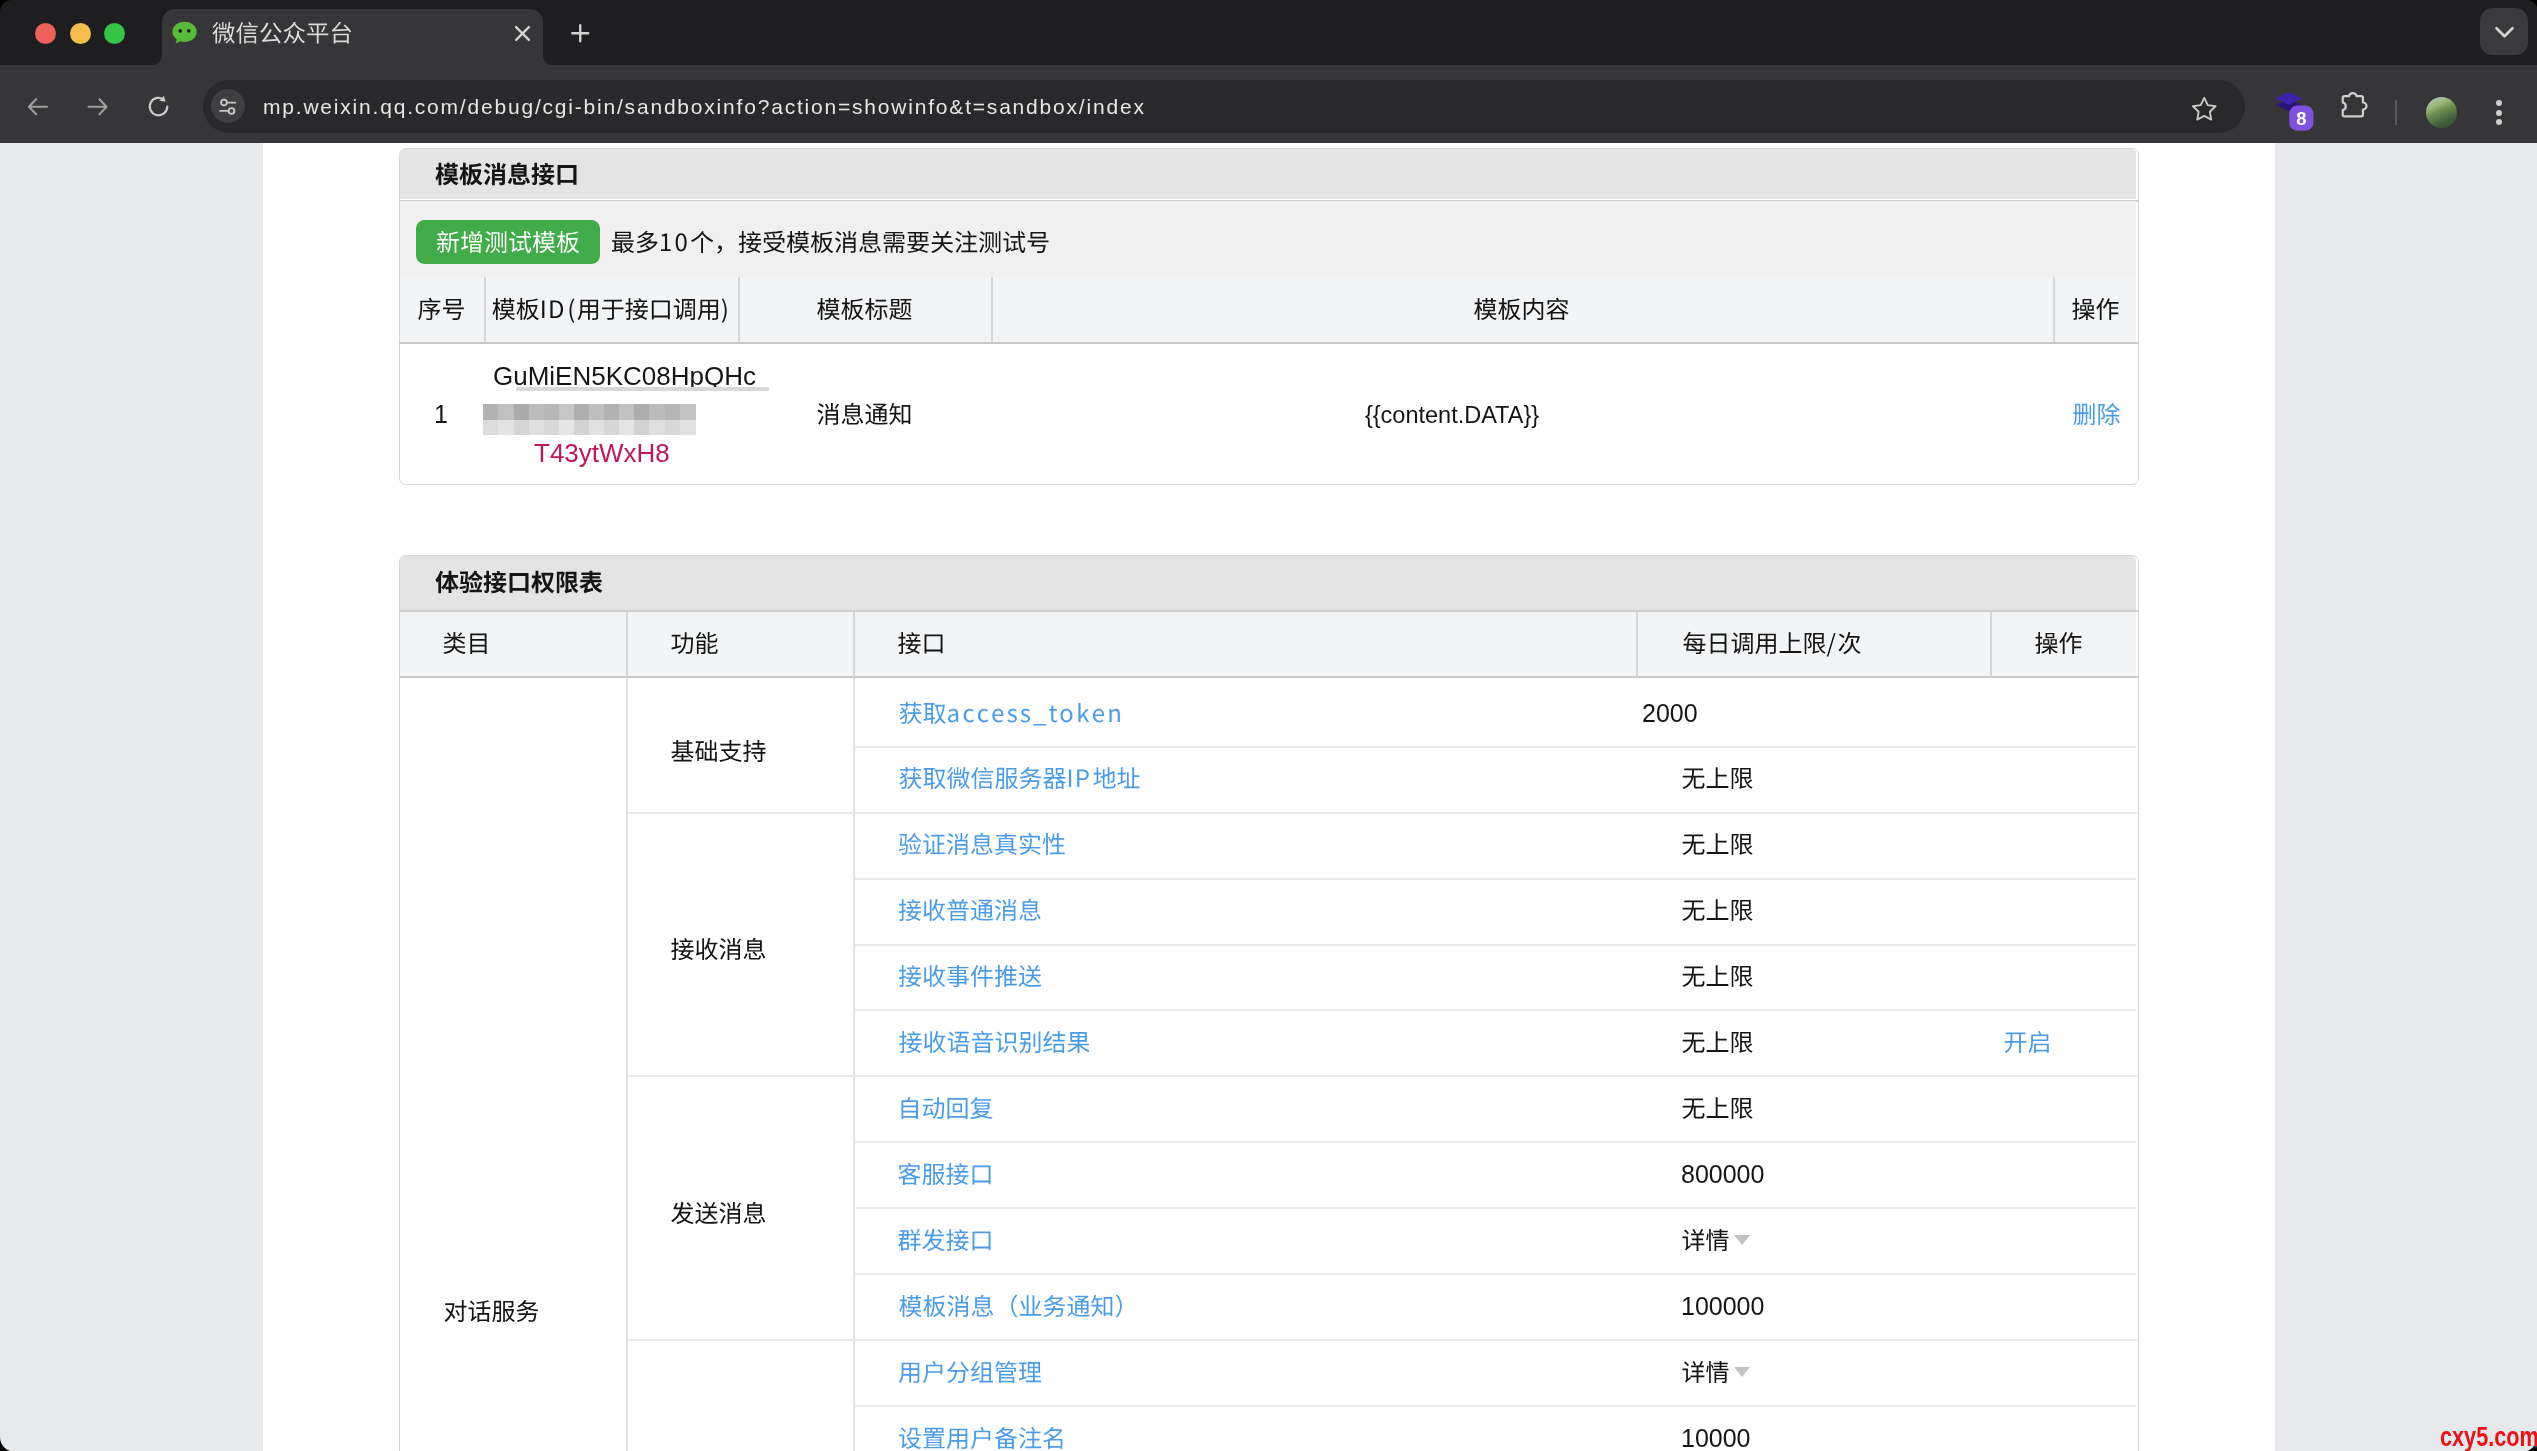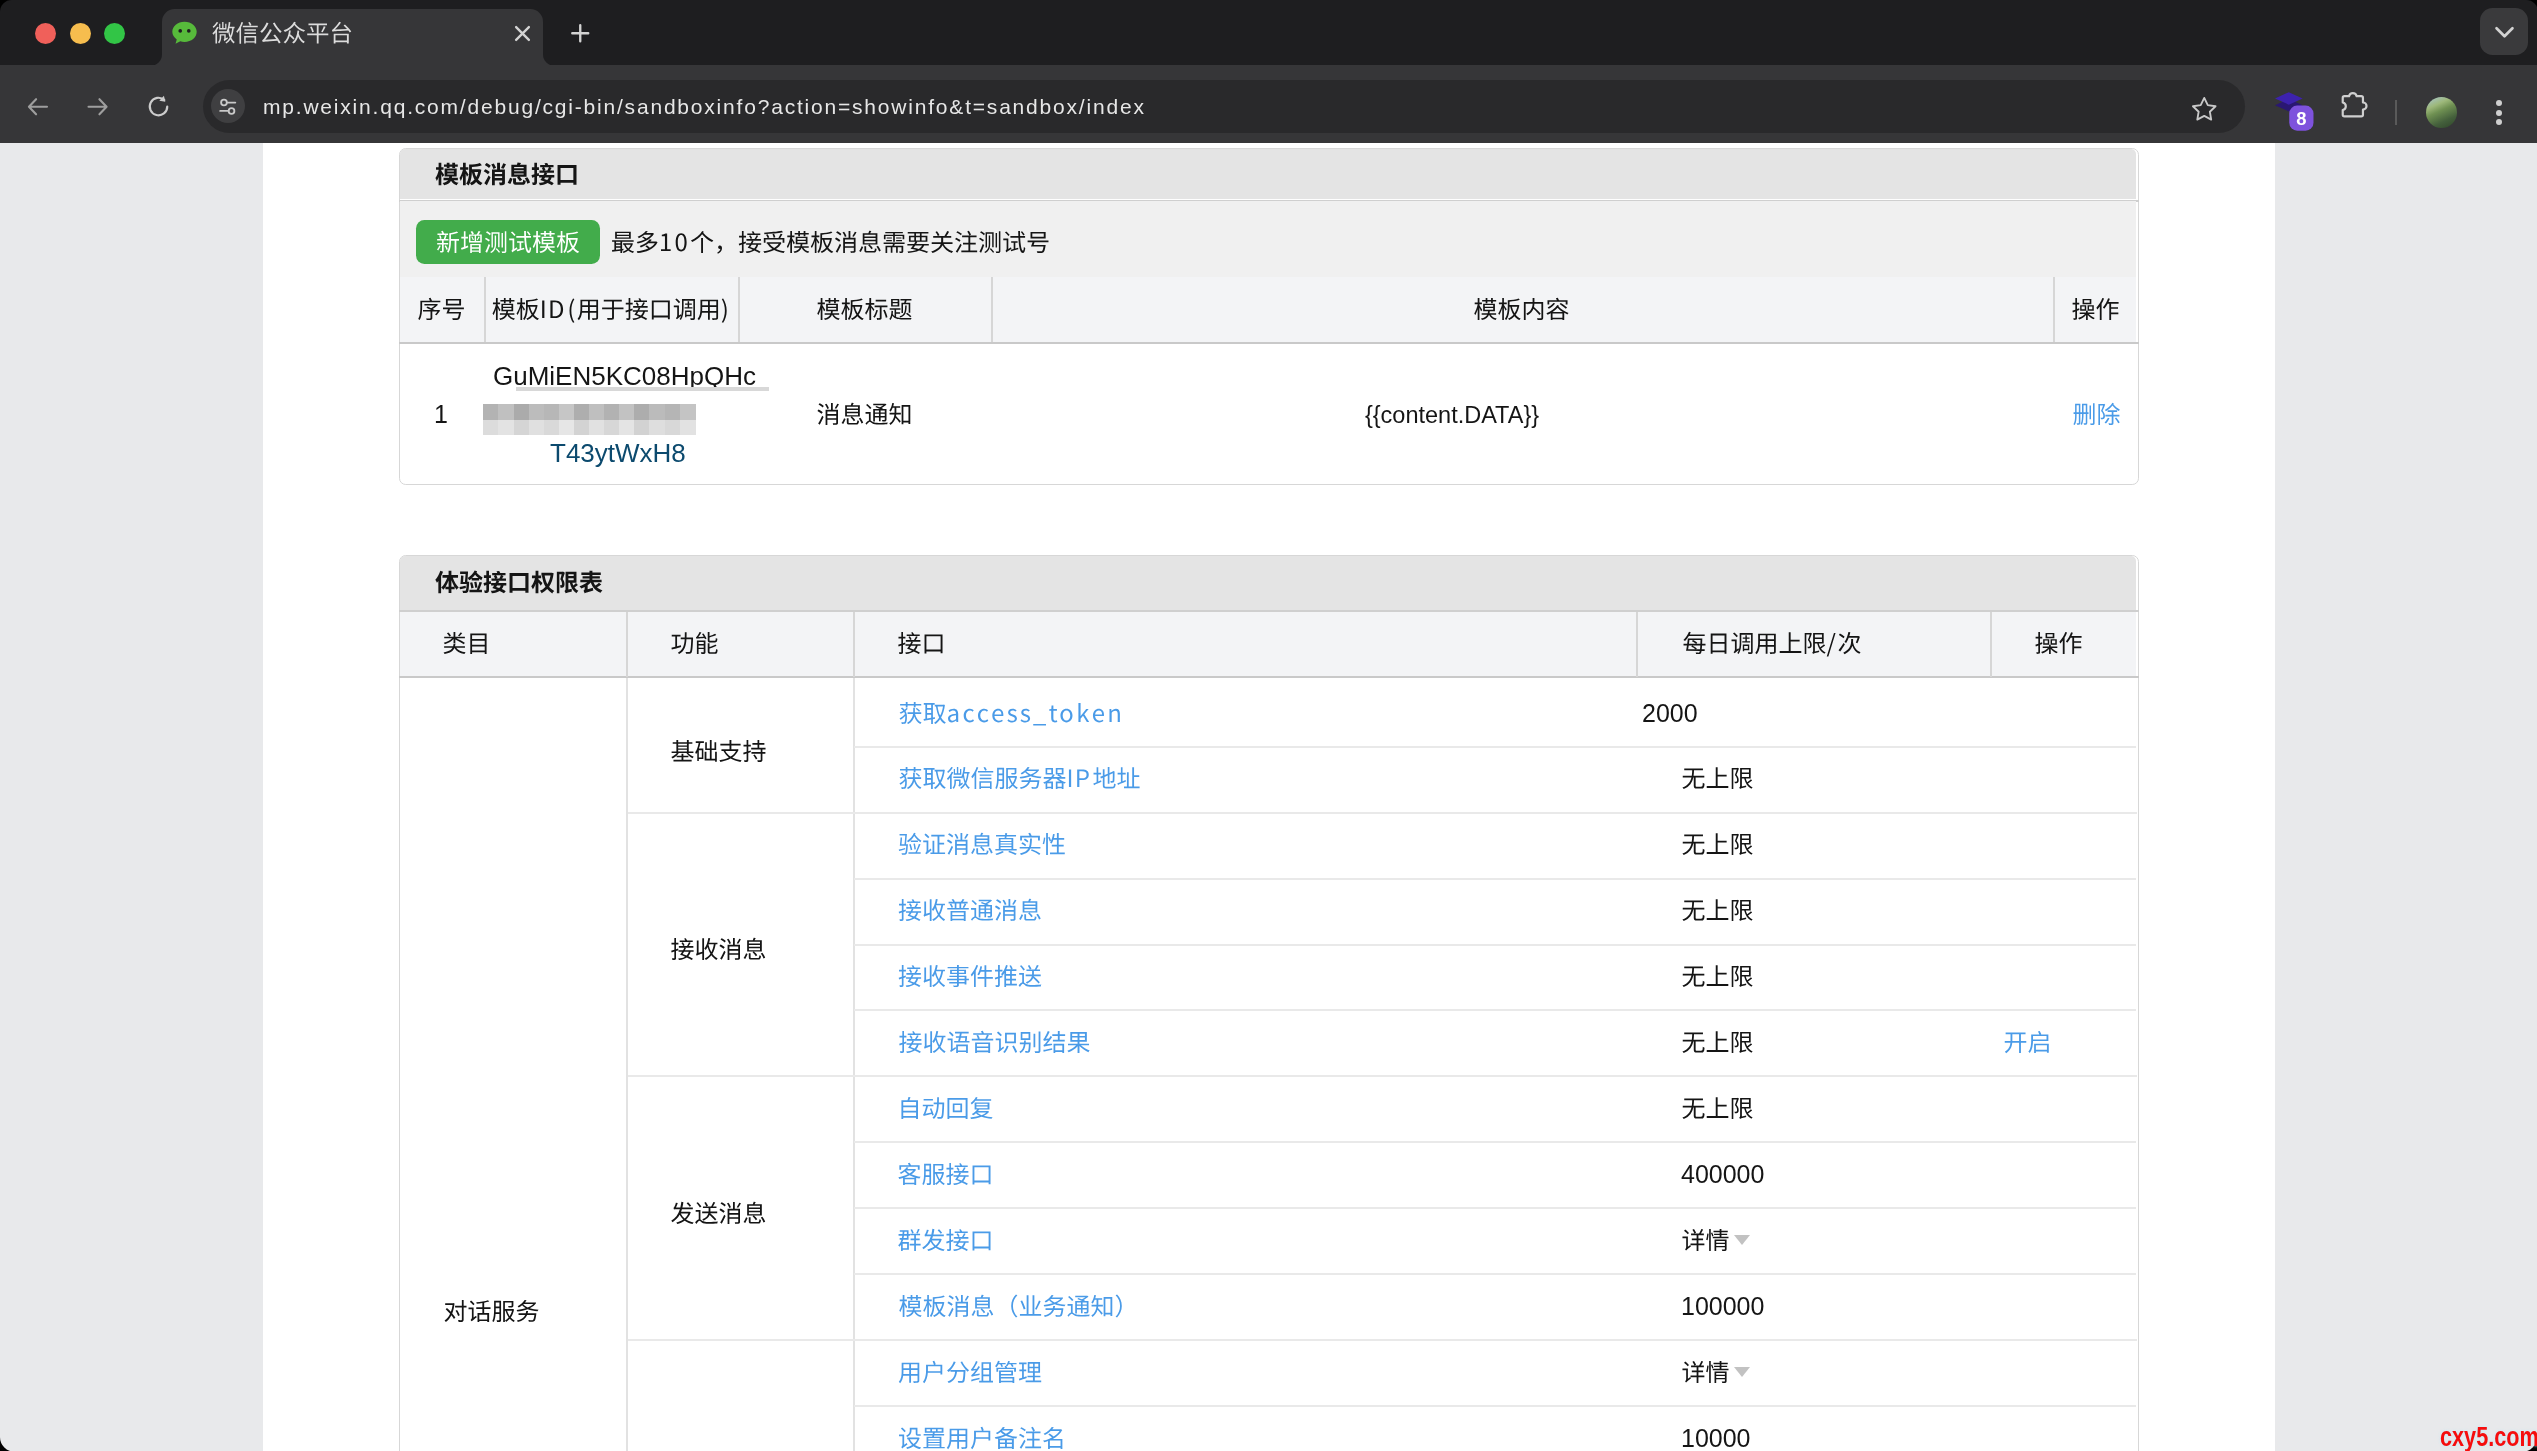--- a/index.html
+++ b/index.html
@@ -144,21 +144,21 @@
 <div style="position:absolute;left:619px;top:404px;width:15.5px;height:16px;background:#c2c2c2;"></div>
 <div style="position:absolute;left:619px;top:420px;width:15.5px;height:15px;background:#e4e4e4;"></div>
 <div style="position:absolute;left:634px;top:404px;width:15.5px;height:16px;background:#adadad;"></div>
 <div style="position:absolute;left:634px;top:420px;width:15.5px;height:15px;background:#d2d2d2;"></div>
 <div style="position:absolute;left:649px;top:404px;width:15.5px;height:16px;background:#bbbbbb;"></div>
 <div style="position:absolute;left:649px;top:420px;width:15.5px;height:15px;background:#dedede;"></div>
 <div style="position:absolute;left:665px;top:404px;width:15.5px;height:16px;background:#b5b5b5;"></div>
 <div style="position:absolute;left:665px;top:420px;width:15.5px;height:15px;background:#d8d8d8;"></div>
 <div style="position:absolute;left:680px;top:404px;width:15.5px;height:16px;background:#c4c4c4;"></div>
 <div style="position:absolute;left:680px;top:420px;width:15.5px;height:15px;background:#e2e2e2;"></div>
-<div style="position:absolute;left:550px;top:440px;font:26px 'Liberation Sans',sans-serif;color:#0c4a6e;line-height:26px;white-space:pre;letter-spacing:0">T43ytWxH8</div>
+<div style="position:absolute;left:534px;top:440px;font:26px 'Liberation Sans',sans-serif;color:#be185d;line-height:26px;white-space:pre;letter-spacing:0">T43ytWxH8</div>
 <svg style="position:absolute;left:816px;top:402px;overflow:visible" width="97" height="24" aria-label="" viewBox="0 0 116 29">
     <g transform="translate(0,25.52) scale(0.02900,-0.02900)">
       <path fill="#151515" d="M863 812C838 753 792 673 757 622L821 595C857 644 900 717 935 784ZM351 778C394 720 436 641 452 590L519 623C503 674 457 750 414 807ZM85 778C147 745 222 693 258 656L304 714C267 750 191 799 130 829ZM38 510C101 478 178 426 216 390L260 449C222 485 144 533 81 563ZM69 -21 134 -70C187 25 249 151 295 258L239 303C188 189 118 56 69 -21ZM453 312H822V203H453ZM453 377V484H822V377ZM604 841V555H379V-80H453V139H822V15C822 1 817 -3 802 -4C786 -5 733 -5 676 -3C686 -23 697 -54 700 -74C776 -74 826 -74 857 -62C886 -50 895 -27 895 14V555H679V841ZM1266 550H1730V470H1266ZM1266 412H1730V331H1266ZM1266 687H1730V607H1266ZM1262 202V39C1262 -41 1293 -62 1409 -62C1433 -62 1614 -62 1639 -62C1736 -62 1761 -32 1771 96C1750 100 1718 111 1701 123C1696 21 1688 7 1634 7C1594 7 1443 7 1413 7C1349 7 1337 12 1337 40V202ZM1763 192C1809 129 1857 43 1874 -12L1945 20C1926 75 1877 159 1830 220ZM1148 204C1124 141 1085 55 1045 0L1114 -33C1151 25 1187 113 1212 176ZM1419 240C1470 193 1528 126 1553 81L1614 119C1587 162 1530 226 1478 271H1805V747H1506C1521 773 1538 804 1553 835L1465 850C1457 821 1441 780 1428 747H1194V271H1473ZM2065 757C2124 705 2200 632 2235 585L2290 635C2253 681 2176 751 2117 800ZM2256 465H2043V394H2184V110C2140 92 2090 47 2039 -8L2086 -70C2137 -2 2186 56 2220 56C2243 56 2277 22 2318 -3C2388 -45 2471 -57 2595 -57C2703 -57 2878 -52 2948 -47C2949 -27 2961 7 2969 26C2866 16 2714 8 2596 8C2485 8 2400 15 2333 56C2298 79 2276 97 2256 108ZM2364 803V744H2787C2746 713 2695 682 2645 658C2596 680 2544 701 2499 717L2451 674C2513 651 2586 619 2647 589H2363V71H2434V237H2603V75H2671V237H2845V146C2845 134 2841 130 2828 129C2816 129 2774 129 2726 130C2735 113 2744 88 2747 69C2814 69 2857 69 2883 80C2909 91 2917 109 2917 146V589H2786C2766 601 2741 614 2712 628C2787 667 2863 719 2917 771L2870 807L2855 803ZM2845 531V443H2671V531ZM2434 387H2603V296H2434ZM2434 443V531H2603V443ZM2845 387V296H2671V387ZM3547 753V-51H3620V28H3832V-40H3908V753ZM3620 99V682H3832V99ZM3157 841C3134 718 3092 599 3033 522C3050 511 3081 490 3094 478C3124 521 3152 576 3175 636H3252V472V436H3045V364H3247C3234 231 3186 87 3034 -21C3049 -32 3077 -62 3086 -77C3201 5 3262 112 3294 220C3348 158 3427 63 3461 14L3512 78C3482 112 3360 249 3312 296C3317 319 3320 342 3322 364H3515V436H3326L3327 471V636H3486V706H3199C3211 745 3221 785 3230 826Z"></path>
     </g>
   </svg>
 <div style="position:absolute;left:1452px;transform:translateX(-50%);top:404px;font:23.5px 'Liberation Sans',sans-serif;color:#151515;line-height:23.5px;white-space:pre;letter-spacing:0">{{content.DATA}}</div>
 <svg style="position:absolute;left:2072px;top:402px;overflow:visible" width="49" height="24" aria-label="" viewBox="0 0 58 29">
     <g transform="translate(0,25.52) scale(0.02900,-0.02900)">
       <path fill="#4a9be8" d="M709 729V164H770V729ZM854 823V5C854 -10 849 -14 836 -14C823 -14 781 -15 733 -13C743 -32 753 -62 755 -80C819 -80 860 -78 885 -67C910 -56 920 -36 920 5V823ZM44 450V381H108V331C108 207 103 59 39 -43C55 -50 82 -69 94 -81C162 27 171 199 171 332V381H264V12C264 1 260 -3 250 -3C239 -3 207 -4 171 -3C180 -20 188 -51 190 -69C243 -69 277 -67 298 -55C320 -44 327 -23 327 11V381H397V374C397 242 393 71 337 -46C352 -53 380 -69 392 -79C452 44 460 235 460 375V381H553V12C553 0 549 -3 539 -4C528 -4 496 -4 460 -3C469 -21 477 -51 479 -69C533 -69 566 -67 587 -56C609 -44 616 -24 616 11V381H668V450H616V808H397V450H327V808H108V450ZM171 741H264V450H171ZM460 741H553V450H460ZM1474 221C1440 149 1389 74 1336 22C1353 12 1382 -8 1394 -19C1445 36 1502 122 1541 202ZM1764 200C1817 136 1879 47 1907 -10L1967 25C1938 81 1877 166 1820 229ZM1078 800V-77H1145V732H1274C1250 665 1219 576 1189 505C1266 426 1285 358 1285 303C1285 271 1279 244 1262 233C1254 226 1243 224 1229 223C1213 222 1191 222 1167 225C1178 205 1184 177 1185 158C1209 157 1236 157 1257 159C1278 162 1297 168 1311 179C1340 199 1352 241 1352 296C1351 358 1333 430 1256 513C1292 592 1331 691 1362 774L1314 803L1303 800ZM1371 345V276H1634V7C1634 -6 1630 -11 1614 -11C1600 -12 1551 -12 1495 -10C1507 -30 1517 -59 1521 -79C1593 -79 1639 -78 1668 -66C1697 -55 1706 -34 1706 7V276H1954V345H1706V467H1860V533H1465V467H1634V345ZM1661 847C1595 727 1470 611 1344 546C1362 532 1383 509 1394 492C1493 549 1590 634 1664 730C1749 624 1835 557 1924 501C1935 522 1957 546 1975 561C1882 611 1789 678 1702 784L1725 822Z"></path>
     </g>
@@ -284,21 +284,21 @@
 <svg style="position:absolute;left:1681px;top:1096px;overflow:visible" width="73" height="24" aria-label="" viewBox="0 0 87 29">
     <g transform="translate(0,25.52) scale(0.02900,-0.02900)">
       <path fill="#151515" d="M114 773V699H446C443 628 440 552 428 477H52V404H414C373 232 276 71 39 -19C58 -34 80 -61 90 -80C348 23 448 208 490 404H511V60C511 -31 539 -57 643 -57C664 -57 807 -57 830 -57C926 -57 950 -15 960 145C938 150 905 163 887 177C882 40 874 17 825 17C794 17 674 17 650 17C599 17 589 24 589 60V404H951V477H503C514 552 519 627 521 699H894V773ZM1427 825V43H1051V-32H1950V43H1506V441H1881V516H1506V825ZM2092 799V-78H2159V731H2304C2283 664 2254 576 2225 505C2297 425 2315 356 2315 301C2315 270 2309 242 2294 231C2285 226 2274 223 2263 222C2247 221 2227 222 2204 223C2216 204 2223 175 2223 157C2245 156 2271 156 2290 159C2311 161 2329 167 2342 177C2371 198 2382 240 2382 294C2382 357 2365 429 2293 513C2326 593 2363 691 2392 773L2343 802L2332 799ZM2811 546V422H2516V546ZM2811 609H2516V730H2811ZM2439 -80C2458 -67 2490 -56 2696 0C2694 16 2692 47 2693 68L2516 25V356H2612C2662 157 2757 3 2914 -73C2925 -52 2948 -23 2965 -8C2885 25 2820 81 2771 152C2826 185 2892 229 2943 271L2894 324C2854 287 2791 240 2738 206C2713 251 2693 302 2678 356H2883V796H2442V53C2442 11 2421 -9 2406 -18C2417 -33 2433 -63 2439 -80Z"></path>
     </g>
   </svg>
 <svg style="position:absolute;left:897px;top:1162px;overflow:visible" width="97" height="24" aria-label="" viewBox="0 0 116 29">
     <g transform="translate(0,25.52) scale(0.02900,-0.02900)">
       <path fill="#4a9be8" d="M356 529H660C618 483 564 441 502 404C442 439 391 479 352 525ZM378 663C328 586 231 498 92 437C109 425 132 400 143 383C202 412 254 445 299 480C337 438 382 400 432 366C310 307 169 264 35 240C49 223 65 193 72 173C124 184 178 197 231 213V-79H305V-45H701V-78H778V218C823 207 870 197 917 190C928 211 948 244 965 261C823 279 687 315 574 367C656 421 727 486 776 561L725 592L711 588H413C430 608 445 628 459 648ZM501 324C573 284 654 252 740 228H278C356 254 432 286 501 324ZM305 18V165H701V18ZM432 830C447 806 464 776 477 749H77V561H151V681H847V561H923V749H563C548 781 525 819 505 849ZM1108 803V444C1108 296 1102 95 1034 -46C1052 -52 1082 -69 1095 -81C1141 14 1161 140 1170 259H1329V11C1329 -4 1323 -8 1310 -8C1297 -9 1255 -9 1209 -8C1219 -28 1228 -61 1230 -80C1298 -80 1338 -79 1364 -66C1390 -54 1399 -31 1399 10V803ZM1176 733H1329V569H1176ZM1176 499H1329V330H1174C1175 370 1176 409 1176 444ZM1858 391C1836 307 1801 231 1758 166C1711 233 1675 309 1648 391ZM1487 800V-80H1558V391H1583C1615 287 1659 191 1716 110C1670 54 1617 11 1562 -19C1578 -32 1598 -57 1606 -74C1661 -42 1713 1 1759 54C1806 -2 1860 -48 1921 -81C1933 -63 1954 -37 1970 -23C1907 7 1851 53 1802 109C1865 198 1914 311 1941 447L1897 463L1884 460H1558V730H1839V607C1839 595 1836 592 1820 591C1804 590 1751 590 1690 592C1700 574 1711 548 1714 528C1790 528 1841 528 1872 538C1904 549 1912 569 1912 606V800ZM2456 635C2485 595 2515 539 2528 504L2588 532C2575 566 2543 619 2513 659ZM2160 839V638H2041V568H2160V347C2110 332 2064 318 2028 309L2047 235L2160 272V9C2160 -4 2155 -8 2143 -8C2132 -8 2096 -8 2057 -7C2066 -27 2076 -59 2078 -77C2136 -78 2173 -75 2196 -63C2220 -51 2230 -31 2230 10V295L2329 327L2319 397L2230 369V568H2330V638H2230V839ZM2568 821C2584 795 2601 764 2614 735H2383V669H2926V735H2693C2678 766 2657 803 2637 832ZM2769 658C2751 611 2714 545 2684 501H2348V436H2952V501H2758C2785 540 2814 591 2840 637ZM2765 261C2745 198 2715 148 2671 108C2615 131 2558 151 2504 168C2523 196 2544 228 2564 261ZM2400 136C2465 116 2537 91 2606 62C2536 23 2442 -1 2320 -14C2333 -29 2345 -57 2352 -78C2496 -57 2604 -24 2682 29C2764 -8 2837 -47 2886 -82L2935 -25C2886 9 2817 44 2741 78C2788 126 2820 186 2840 261H2963V326H2601C2618 357 2633 388 2646 418L2576 431C2562 398 2544 362 2524 326H2335V261H2486C2457 215 2427 171 2400 136ZM3127 735V-55H3205V30H3796V-51H3876V735ZM3205 107V660H3796V107Z"></path>
     </g>
   </svg>
-<div style="position:absolute;left:1681px;top:1162px;font:25px 'Liberation Sans',sans-serif;color:#151515;line-height:25px;white-space:pre;letter-spacing:0">400000</div>
+<div style="position:absolute;left:1681px;top:1162px;font:25px 'Liberation Sans',sans-serif;color:#151515;line-height:25px;white-space:pre;letter-spacing:0">800000</div>
 <svg style="position:absolute;left:897px;top:1228px;overflow:visible" width="97" height="24" aria-label="" viewBox="0 0 116 29">
     <g transform="translate(0,25.52) scale(0.02900,-0.02900)">
       <path fill="#4a9be8" d="M543 812C574 761 602 692 611 646L676 670C666 716 637 783 603 833ZM851 841C835 789 803 714 778 667L840 650C866 695 896 763 923 823ZM507 226V155H696V-81H768V155H964V226H768V371H924V441H768V576H942V645H530V576H696V441H544V371H696V226ZM390 560V460H252C259 492 265 525 270 560ZM95 790V725H216L207 625H44V560H199C194 525 188 492 180 460H90V395H163C134 298 91 218 28 157C44 144 69 114 78 99C104 126 128 155 148 187V-80H217V-26H474V292H202C215 324 226 359 236 395H460V560H520V625H460V790ZM390 625H278L288 725H390ZM217 226H401V40H217ZM1673 790C1716 744 1773 680 1801 642L1860 683C1832 719 1774 781 1731 826ZM1144 523C1154 534 1188 540 1251 540H1391C1325 332 1214 168 1030 57C1049 44 1076 15 1086 -1C1216 79 1311 181 1381 305C1421 230 1471 165 1531 110C1445 49 1344 7 1240 -18C1254 -34 1272 -62 1280 -82C1392 -51 1498 -5 1589 61C1680 -6 1789 -54 1917 -83C1928 -62 1948 -32 1964 -16C1842 7 1736 50 1648 108C1735 185 1803 285 1844 413L1793 437L1779 433H1441C1454 467 1467 503 1477 540H1930L1931 612H1497C1513 681 1526 753 1537 830L1453 844C1443 762 1429 685 1411 612H1229C1257 665 1285 732 1303 797L1223 812C1206 735 1167 654 1156 634C1144 612 1133 597 1119 594C1128 576 1140 539 1144 523ZM1588 154C1520 212 1466 281 1427 361H1742C1706 279 1652 211 1588 154ZM2456 635C2485 595 2515 539 2528 504L2588 532C2575 566 2543 619 2513 659ZM2160 839V638H2041V568H2160V347C2110 332 2064 318 2028 309L2047 235L2160 272V9C2160 -4 2155 -8 2143 -8C2132 -8 2096 -8 2057 -7C2066 -27 2076 -59 2078 -77C2136 -78 2173 -75 2196 -63C2220 -51 2230 -31 2230 10V295L2329 327L2319 397L2230 369V568H2330V638H2230V839ZM2568 821C2584 795 2601 764 2614 735H2383V669H2926V735H2693C2678 766 2657 803 2637 832ZM2769 658C2751 611 2714 545 2684 501H2348V436H2952V501H2758C2785 540 2814 591 2840 637ZM2765 261C2745 198 2715 148 2671 108C2615 131 2558 151 2504 168C2523 196 2544 228 2564 261ZM2400 136C2465 116 2537 91 2606 62C2536 23 2442 -1 2320 -14C2333 -29 2345 -57 2352 -78C2496 -57 2604 -24 2682 29C2764 -8 2837 -47 2886 -82L2935 -25C2886 9 2817 44 2741 78C2788 126 2820 186 2840 261H2963V326H2601C2618 357 2633 388 2646 418L2576 431C2562 398 2544 362 2524 326H2335V261H2486C2457 215 2427 171 2400 136ZM3127 735V-55H3205V30H3796V-51H3876V735ZM3205 107V660H3796V107Z"></path>
     </g>
   </svg>
 <svg style="position:absolute;left:1681px;top:1228px;overflow:visible" width="49" height="24" aria-label="" viewBox="0 0 58 29">
     <g transform="translate(0,25.52) scale(0.02900,-0.02900)">
       <path fill="#151515" d="M107 768C161 722 229 657 262 615L312 670C280 711 210 773 155 817ZM454 811C488 760 525 692 539 649L608 678C593 721 555 786 520 836ZM187 -60V-59C202 -39 229 -17 391 111C383 125 372 153 365 174L266 99V526H40V453H195V91C195 42 164 9 146 -6C159 -17 180 -44 187 -60ZM826 843C804 784 767 704 732 648H399V579H630V441H430V372H630V231H375V160H630V-79H705V160H953V231H705V372H899V441H705V579H931V648H812C842 698 875 761 902 817ZM1152 840V-79H1220V840ZM1073 647C1067 569 1051 458 1027 390L1086 370C1109 445 1125 561 1129 640ZM1229 674C1250 627 1273 564 1282 526L1335 552C1325 588 1301 648 1279 694ZM1446 210H1808V134H1446ZM1446 267V342H1808V267ZM1590 840V762H1334V704H1590V640H1358V585H1590V516H1304V458H1958V516H1664V585H1903V640H1664V704H1928V762H1664V840ZM1376 400V-79H1446V77H1808V5C1808 -7 1803 -11 1790 -12C1776 -13 1728 -13 1677 -11C1686 -29 1696 -57 1699 -76C1770 -76 1815 -76 1843 -64C1871 -53 1879 -33 1879 4V400Z"></path>
     </g>
   </svg>

